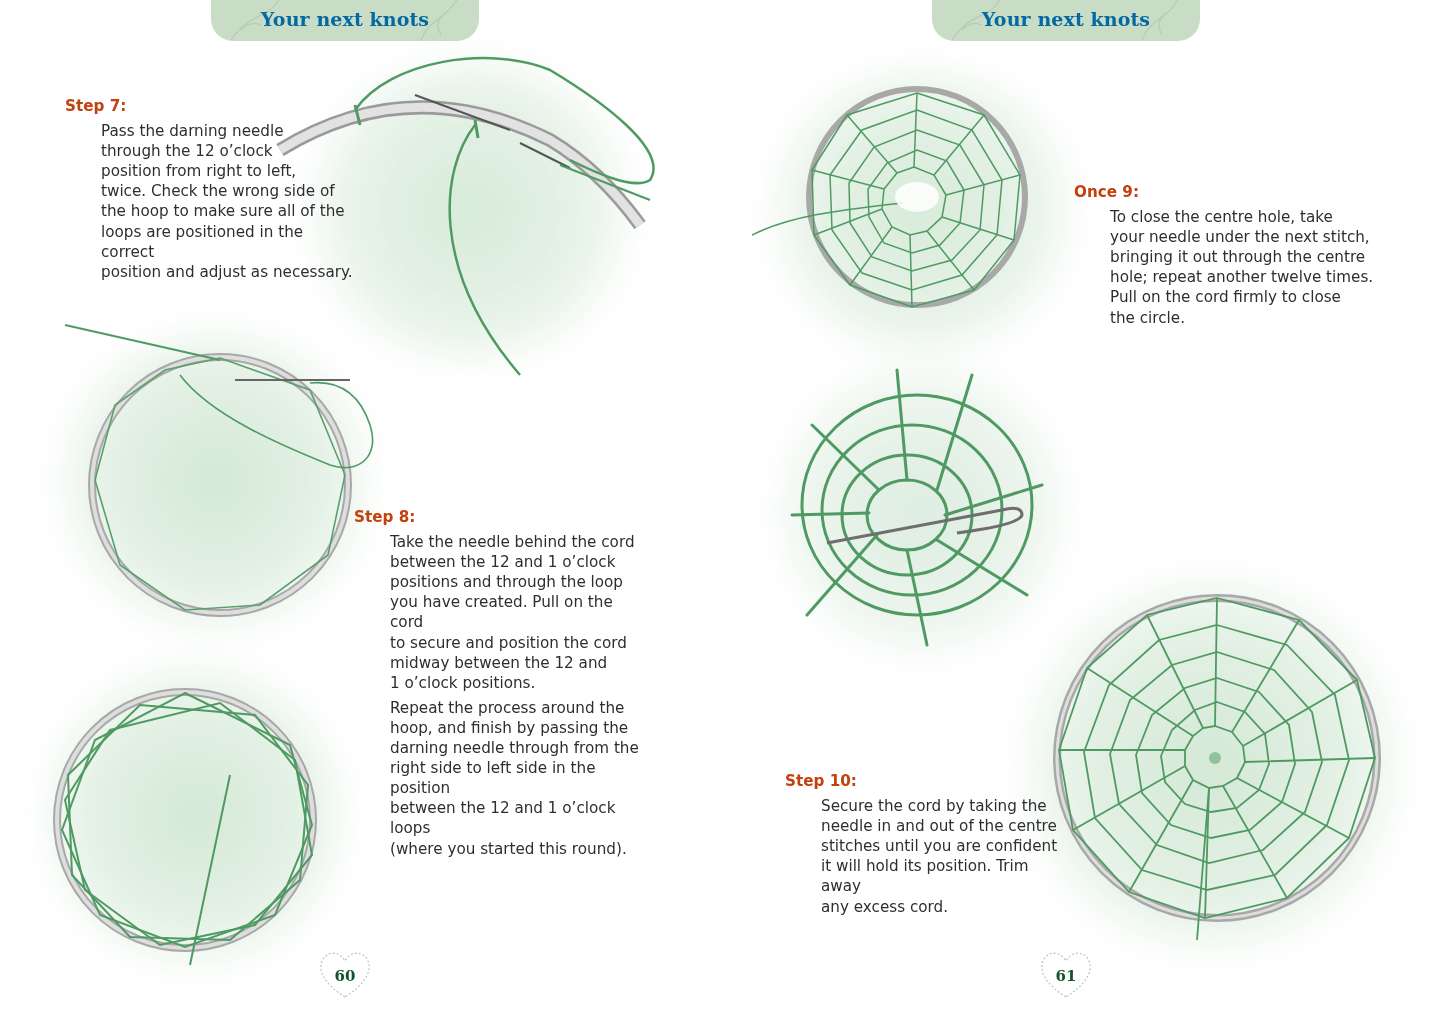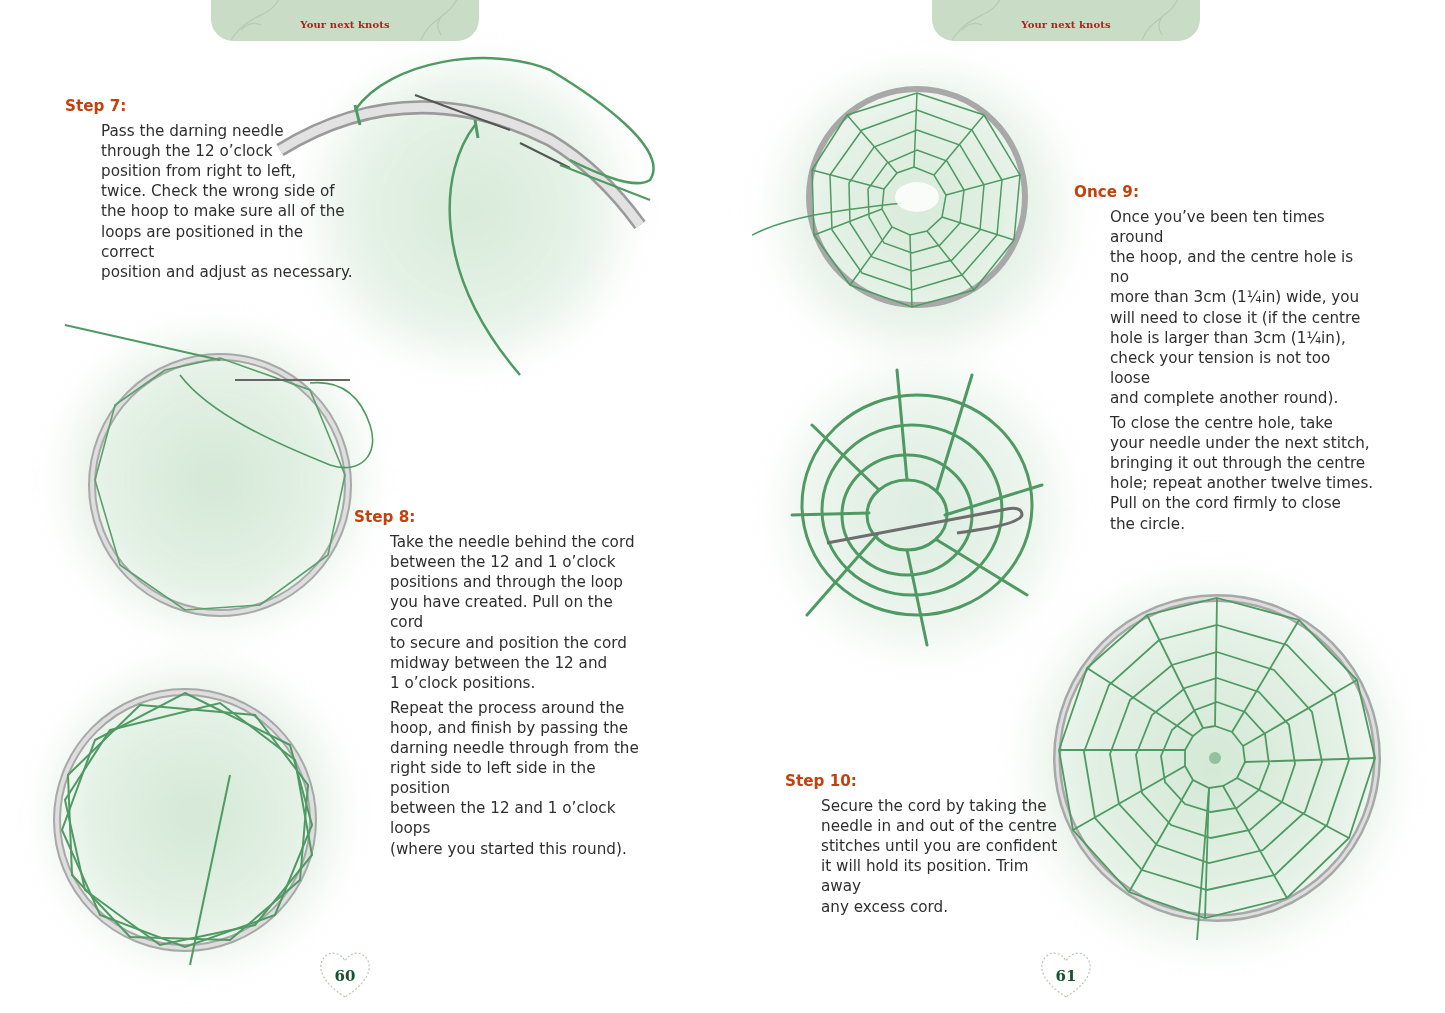--- a/index.html
+++ b/index.html
@@ -12,21 +12,21 @@
 
     .header-tab {
       position: absolute; top: -10px; height: 51px; width: 268px;
       background: #c9dcc6; border-radius: 0 0 22px 22px;
       display: flex; align-items: flex-end; justify-content: center; padding-bottom: 11px;
       overflow: hidden;
     }
     .header-tab svg.leaf-deco { position: absolute; inset: 0; opacity: 0.35; }
     .header-title {
       position: relative; font-family: "DejaVu Serif", serif; font-weight: bold;
-      font-size: 10px; color: #b91c1c; letter-spacing: 0.1px;
+      font-size: 19px; color: #0369a1; letter-spacing: 0.1px;
     }
 
     .wash { position: absolute; border-radius: 50%; filter: blur(18px); }
 
     .text-block { position: absolute; font-size: 15.2px; line-height: 20.1px; color: #2e2e2e; }
     .text-block .step-title { font-weight: bold; display: block; margin-bottom: 5px; color: #c2410c; }
     .text-block p { margin-bottom: 5px; white-space: pre-line; margin-left: 36px; }
 
     .illustration { position: absolute; }
 
@@ -170,27 +170,20 @@
       <polygon points="180,122 208,132 228,154 232,184 222,210 200,228 174,232 148,224 128,202 124,176 135,150 158,130"></polygon>
       <polygon points="178,146 195,152 206,166 208,182 200,198 186,206 172,208 156,200 148,186 148,170 156,156 166,148"></polygon>
       <path d="M180 18 L178 146 M262 40 L195 152 M320 100 L206 166 M338 178 L208 182 M312 258 L200 198 M250 318 L186 206 M168 338 L172 208 M92 312 L156 200 M36 250 L148 186 M22 170 L148 170 M50 88 L156 156 M110 35 L166 148"></path>
       <path d="M172 208 L160 360"></path>
     </g>
     <circle cx="178" cy="178" r="6" fill="#4f9a63" opacity="0.5"></circle>
   </svg>
 
   <div class="text-block" style="left:352px;top:182px;width:300px;">
     <span class="step-title">Once 9:</span>
-    <p>Once you’ve been ten times around
-the hoop, and the centre hole is no
-more than 3cm (1¼in) wide, you
-will need to close it (if the centre
-hole is larger than 3cm (1¼in),
-check your tension is not too loose
-and complete another round).</p>
     <p>To close the centre hole, take
 your needle under the next stitch,
 bringing it out through the centre
 hole; repeat another twelve times.
 Pull on the cord firmly to close
 the circle.</p>
   </div>
 
   <div class="text-block" style="left:63px;top:771px;width:280px;">
     <span class="step-title">Step 10:</span>

